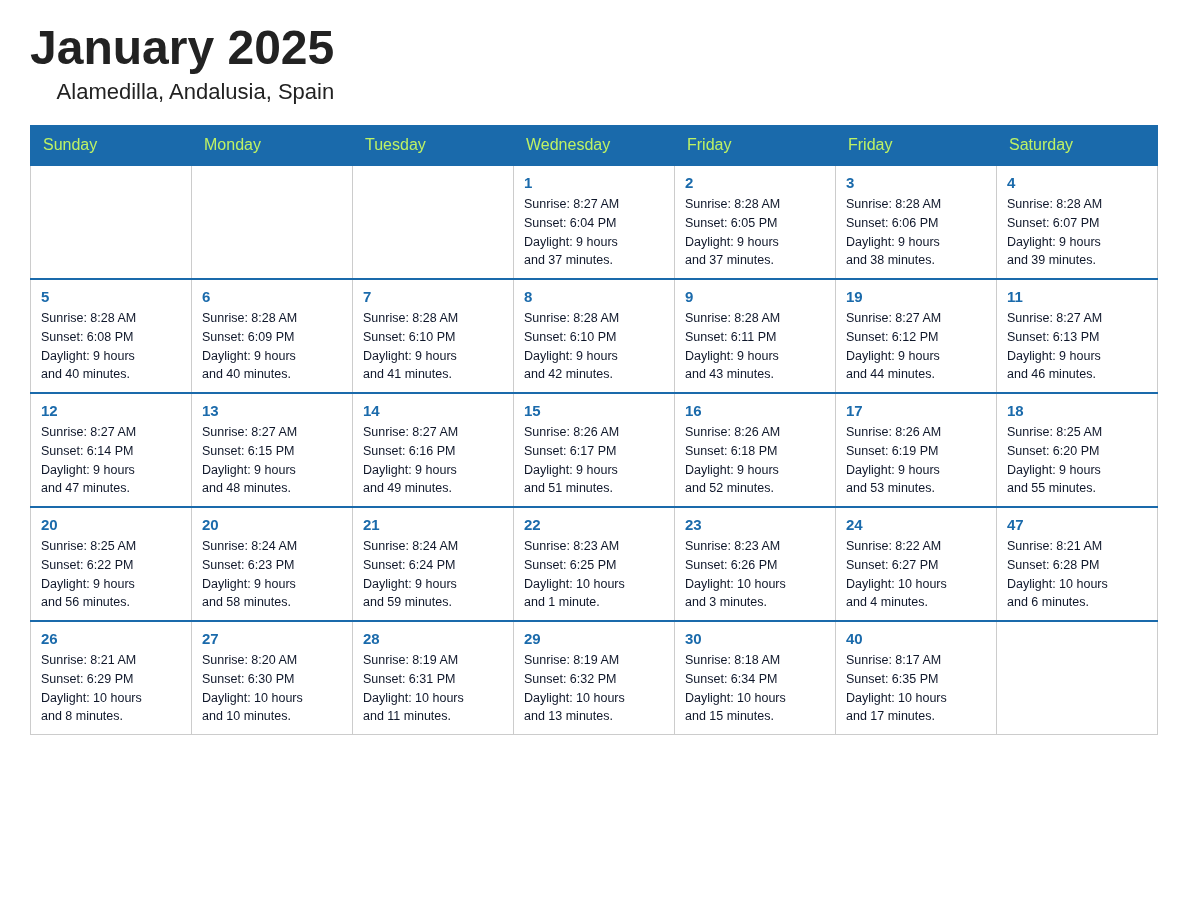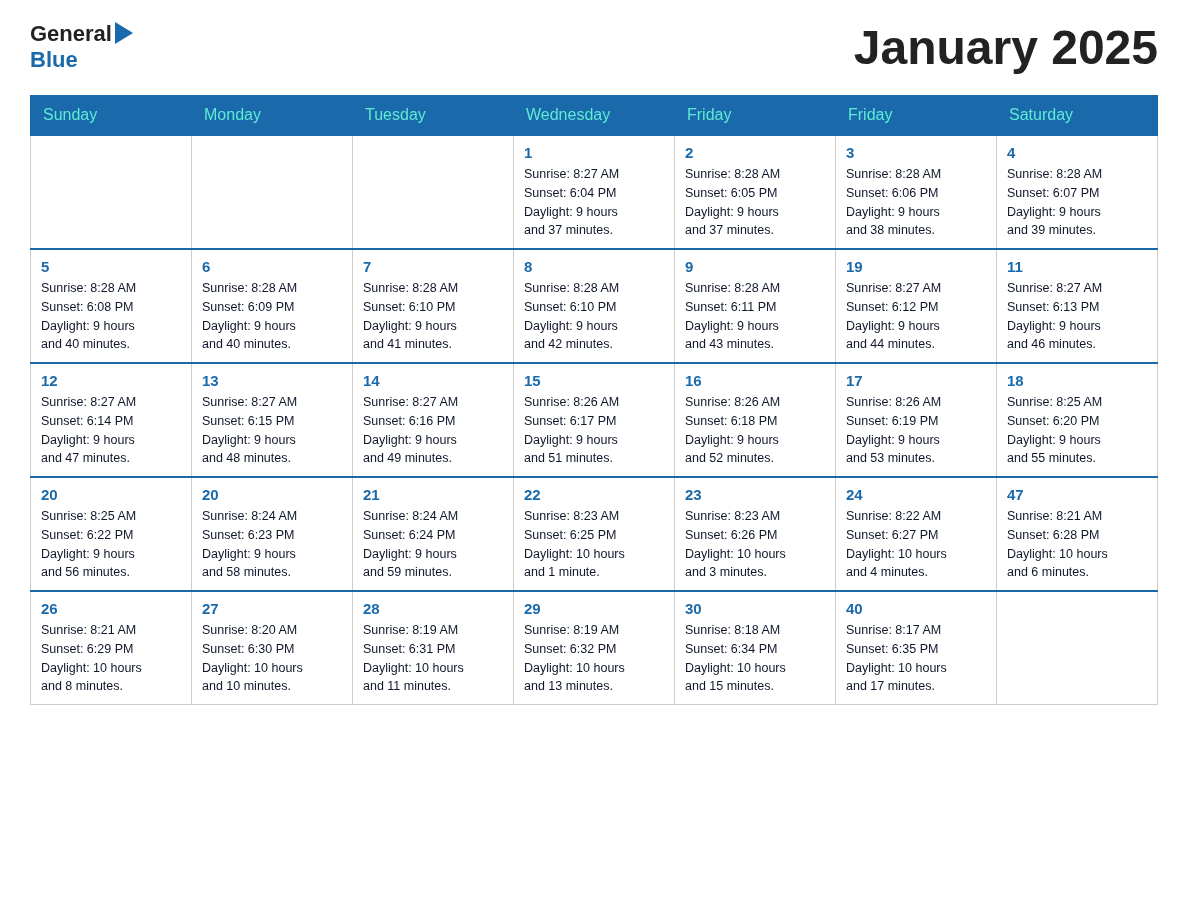--- a/index.html
+++ b/index.html
@@ -45,21 +45,21 @@
       color: #222;
       margin-top: 4px;
     }
     .calendar {
       width: 100%;
       border-collapse: collapse;
       border: 1px solid #aaa;
     }
     .calendar th {
       background-color: #1a6aab;
-      color: #5eead4;
+      color: #bef264;
       font-size: 16px;
       font-weight: normal;
       padding: 10px 12px;
       text-align: left;
       border: 1px solid #1a6aab;
     }
     .calendar td {
       width: 14.28%;
       vertical-align: top;
       padding: 8px 10px;
@@ -84,35 +84,23 @@
       background: #fff;
     }
     tr.week-row td {
       border-top: 2px solid #1a6aab;
     }
   </style>
 </head>
 <body>
 
 <div class="header">
-  <div class="logo">
-    <div style="display:flex; flex-direction:column; line-height:1.1;">
-      <div style="display:flex; align-items:center;">
-        <span class="logo-text-general">General</span>
-        <div style="display:inline-block; margin-left:3px; margin-top:2px;">
-          <svg width="18" height="22" viewBox="0 0 18 22">
-            <polygon points="0,0 18,11 0,22" fill="#1a6aab"></polygon>
-          </svg>
-        </div>
-      </div>
-      <span class="logo-text-blue">Blue</span>
-    </div>
-  </div>
   <div class="title-block">
     <div class="month-title">January 2025</div>
+    <div class="location-title">Alamedilla, Andalusia, Spain</div>
   </div>
 </div>
 
 <table class="calendar">
   <thead>
     <tr>
     <th>Sunday</th>
         <th>Monday</th>
         <th>Tuesday</th>
         <th>Wednesday</th>

